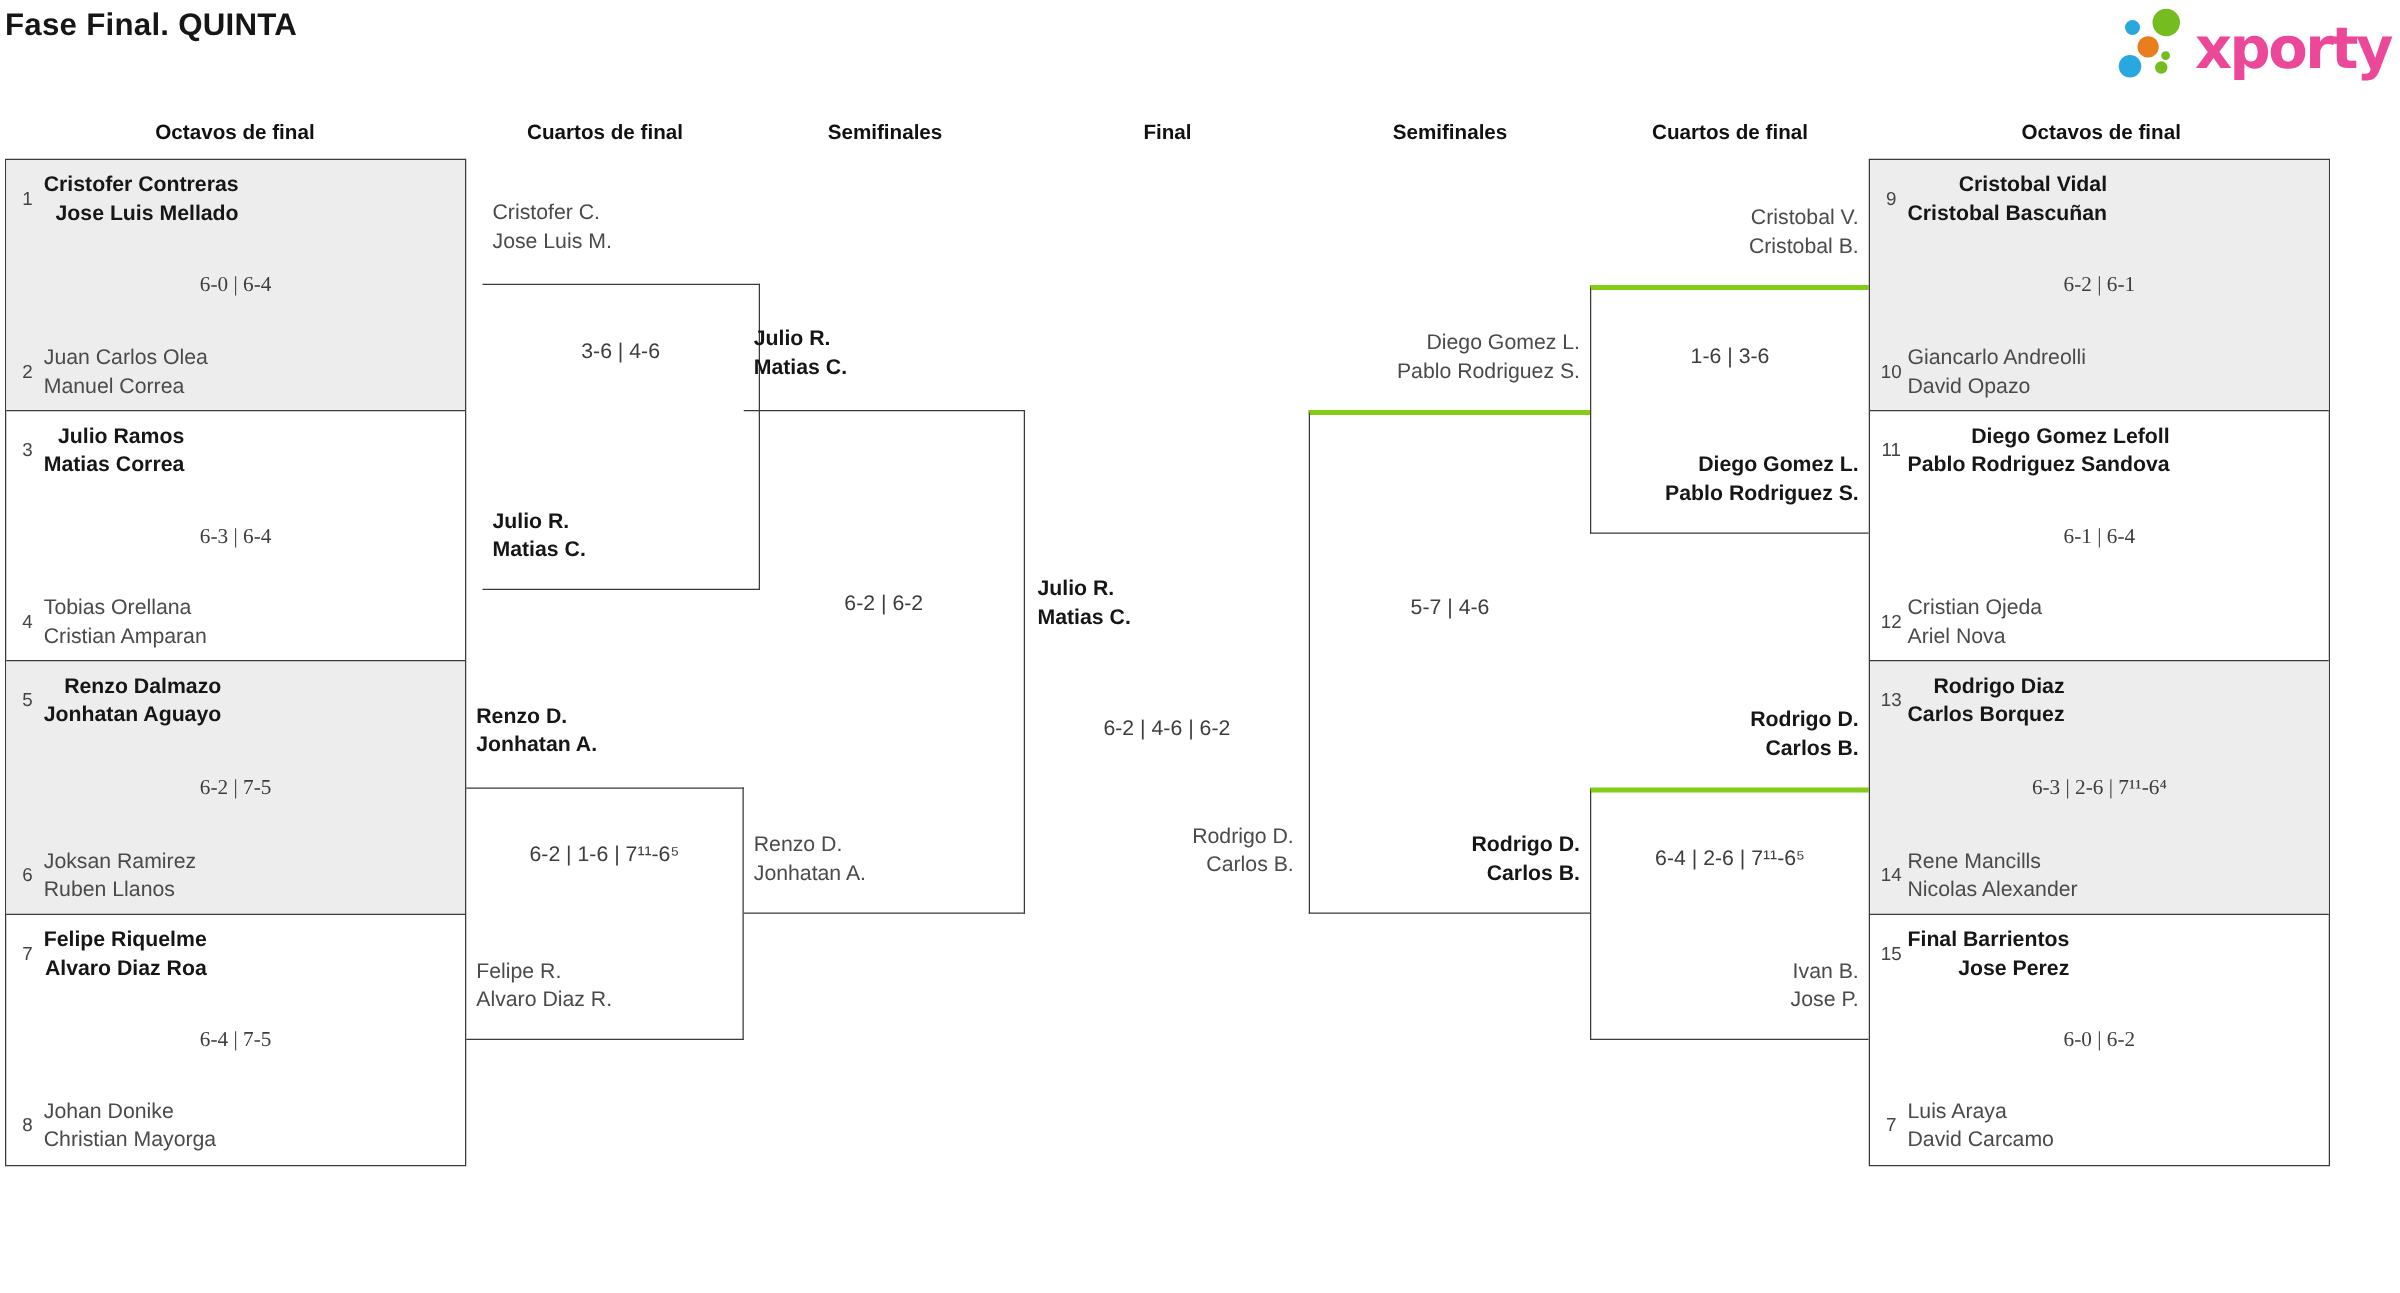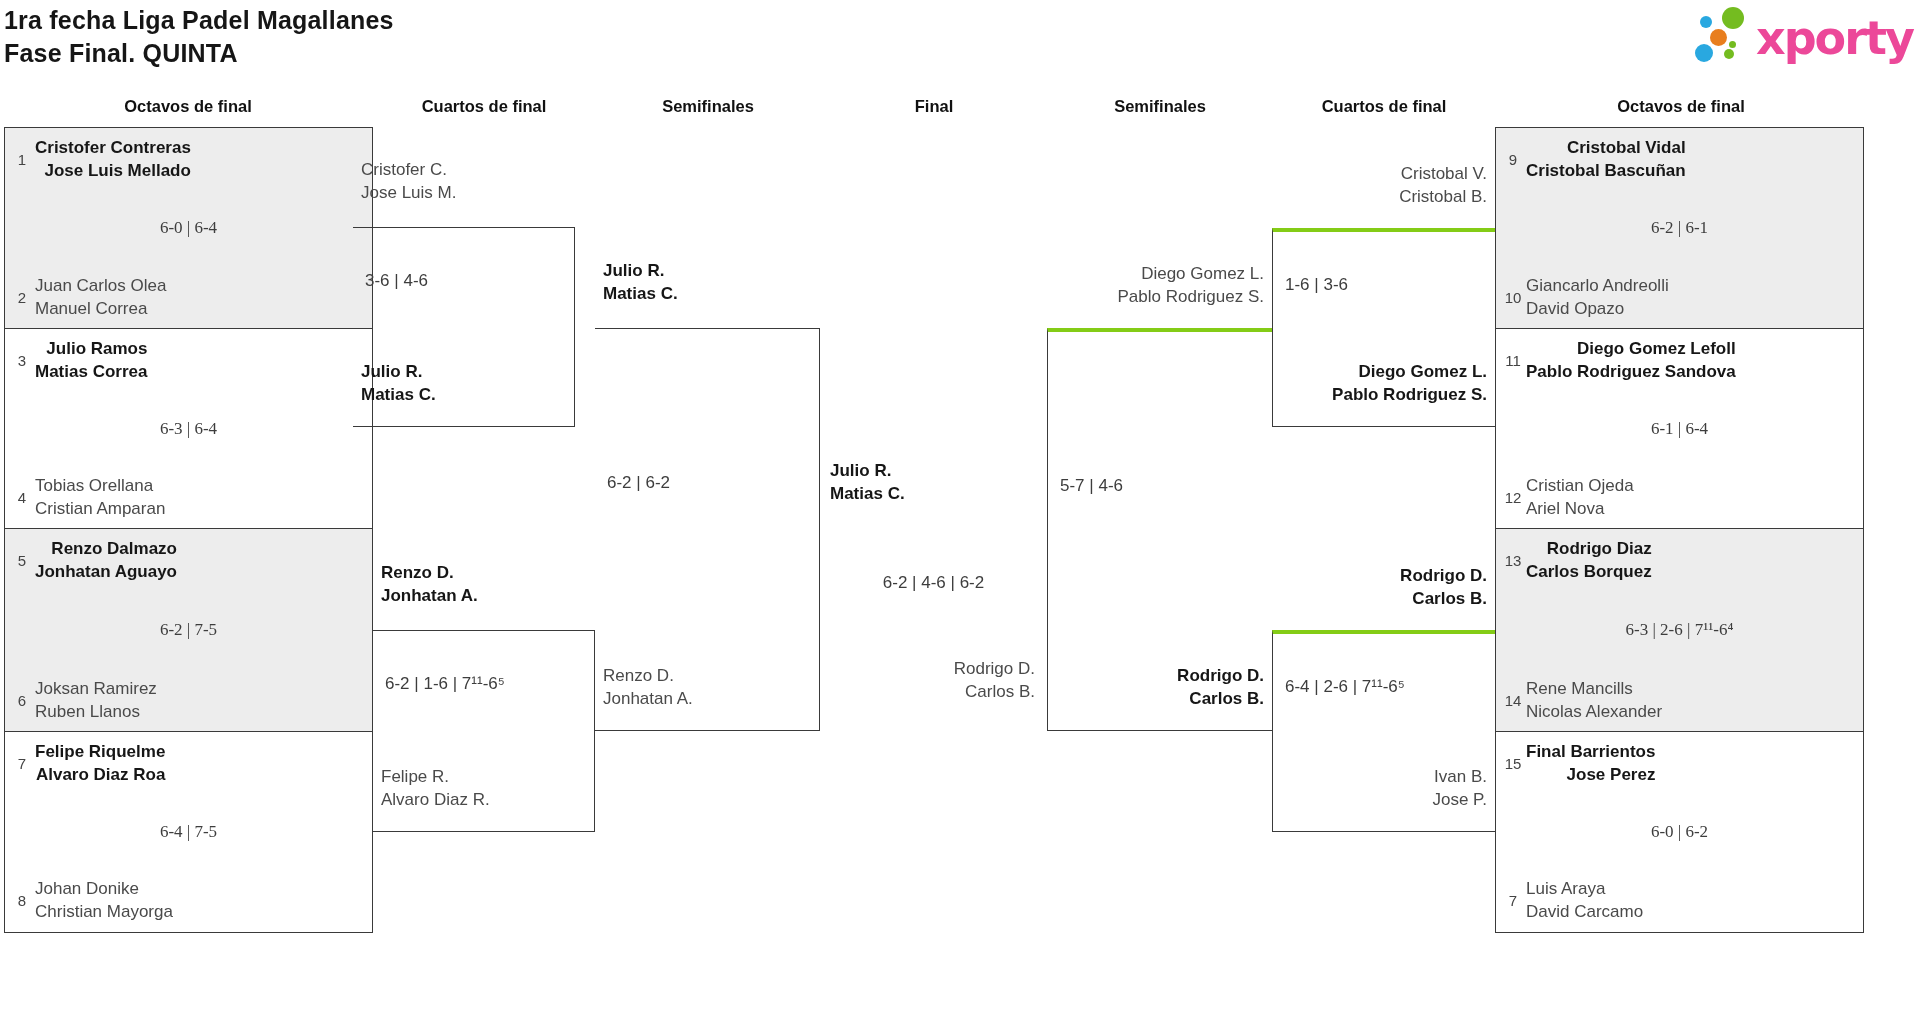--- a/index.html
+++ b/index.html
@@ -30,39 +30,38 @@
   .qbox { position:absolute; box-sizing:border-box; }
   .qbox.l { border-top:1px solid #3a3a3a; border-bottom:1px solid #3a3a3a; border-right:1px solid #3a3a3a; }
   .qbox.r { border-top:4px solid #84cc16; border-bottom:1px solid #3a3a3a; border-left:1px solid #3a3a3a; }
   .t-above { position:absolute; left:8px; bottom:calc(100% + 24px);
              font-size:17px; line-height:23px; color:#4a4a4a; white-space:nowrap; }
   .t-below { position:absolute; left:8px; bottom:20px;
              font-size:17px; line-height:23px; color:#4a4a4a; white-space:nowrap; }
   .qbox.r .t-above, .qbox.r .t-below { left:auto; right:8px; text-align:right; }
   .t-above.bold, .t-below.bold, .fteam.bold { font-weight:700; color:#161616; }
   .q-score { position:absolute; left:0; right:0; transform:translateY(-50%);
-             font-size:17px; color:#3d3d3d;margin-left:12px; }
+             text-align:center; font-size:17px; color:#3d3d3d; }
   
   .fteam { position:absolute; font-size:17px; line-height:23px; color:#4a4a4a; white-space:nowrap; }
   .final-score { position:absolute; left:820px; top:573px; width:227px; text-align:center;
                  font-size:17px; color:#3d3d3d; }
   
   .logo { position:absolute; left:1690px; top:0; width:228px; height:80px; }
   .dot { position:absolute; border-radius:50%; }
   .logo-text { position:absolute; left:66px; top:15px; font-size:46px; font-weight:800;
                color:#ec4899; letter-spacing:-2px; line-height:46px;
                font-family:"DejaVu Sans", sans-serif; }
 </style>
 </head>
 <body>
 
 <div class="canvas">
 
   <div class="title">
-    <div>1ra fecha Liga Padel Magallanes</div>
     <div>Fase Final. QUINTA</div>
   </div>
 
   <div class="logo">
     <div class="dot" style="left:32px;top:7px;width:22px;height:22px;background:#74bc20;"></div>
     <div class="dot" style="left:10px;top:16px;width:12px;height:12px;background:#29a8e0;"></div>
     <div class="dot" style="left:20px;top:29px;width:17px;height:17px;background:#e87e1e;"></div>
     <div class="dot" style="left:39px;top:41px;width:7px;height:7px;background:#74bc20;"></div>
     <div class="dot" style="left:5px;top:44px;width:18px;height:18px;background:#29a8e0;"></div>
     <div class="dot" style="left:34px;top:49px;width:10px;height:10px;background:#74bc20;"></div>
@@ -141,21 +140,21 @@
       <div class="trow">
         <span class="seed">8</span>
         <div class="tnames">
           <div>Johan Donike</div>
             <div>Christian Mayorga</div>
         </div>
       </div>
     </div>
   </div>
 
-  <div class="qbox l" style="left:353px;top:227px;width:222px;height:200px">
+  <div class="qbox l" style="left:386px;top:227px;width:222px;height:245px">
     <div class="t-above">
       <div>Cristofer C.</div>
         <div>Jose Luis M.</div>
     </div>
     <div class="q-score" style="top:53px">3-6 | 4-6</div>
     <div class="t-below bold">
       <div>Julio R.</div>
         <div>Matias C.</div>
     </div>
   </div>

